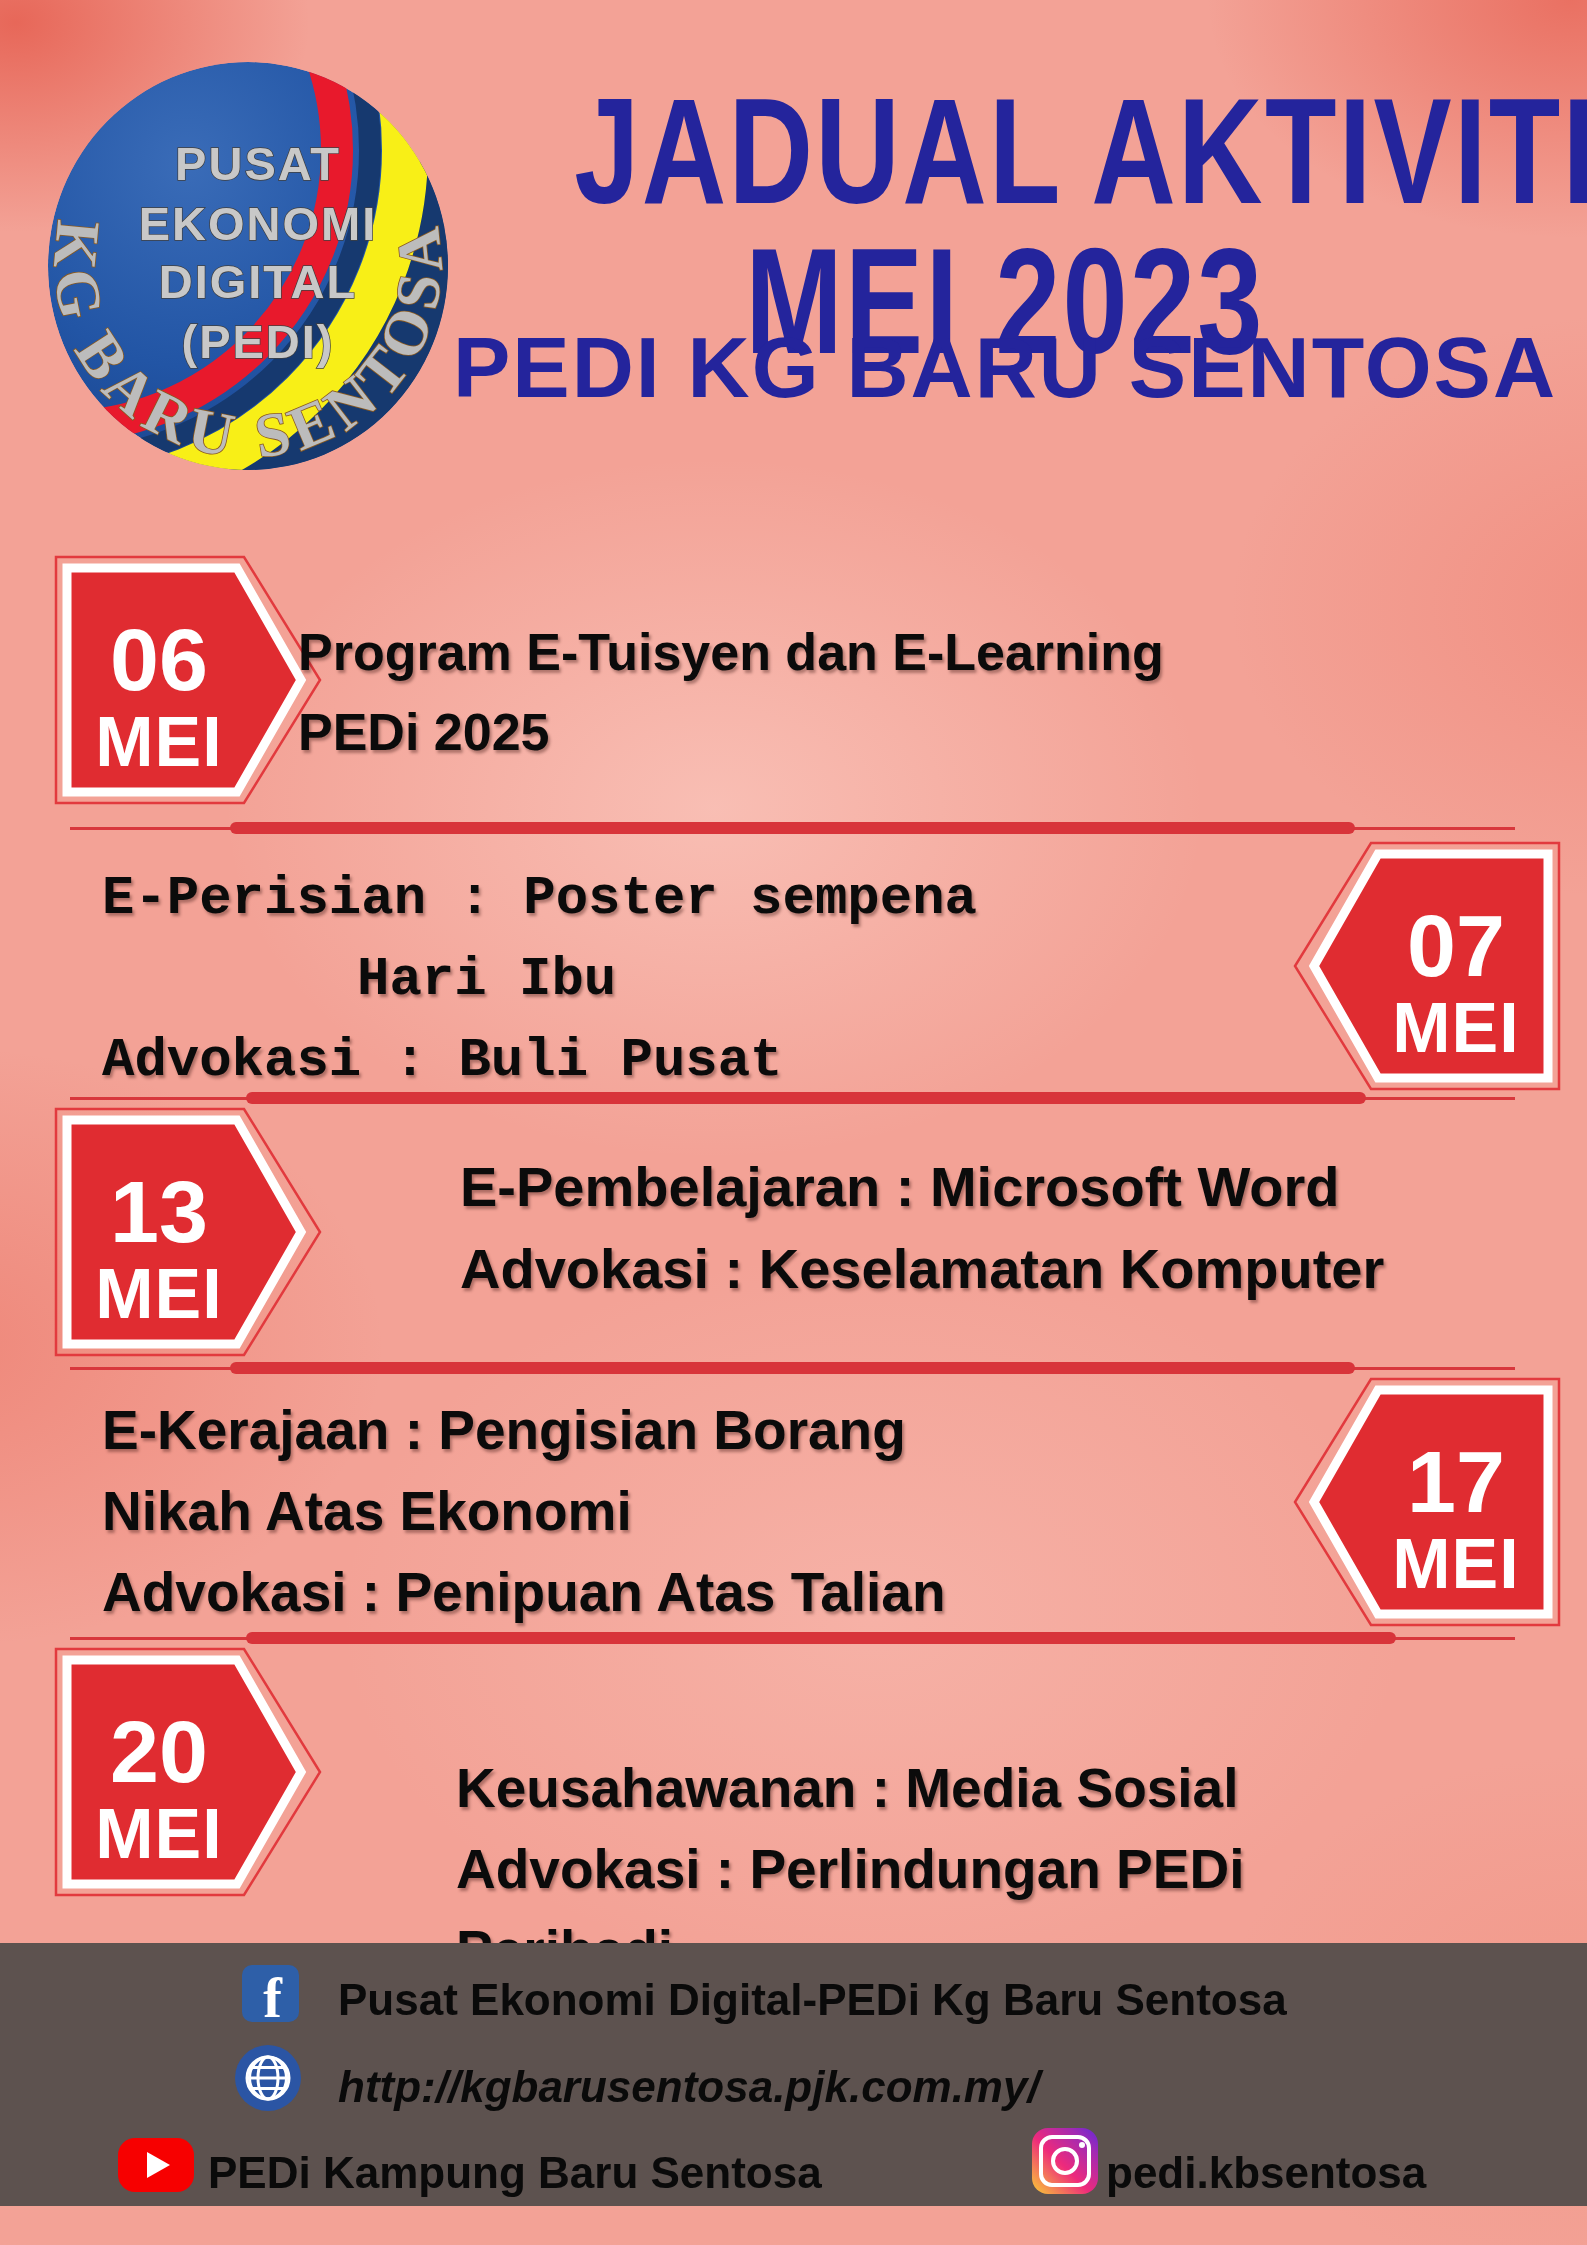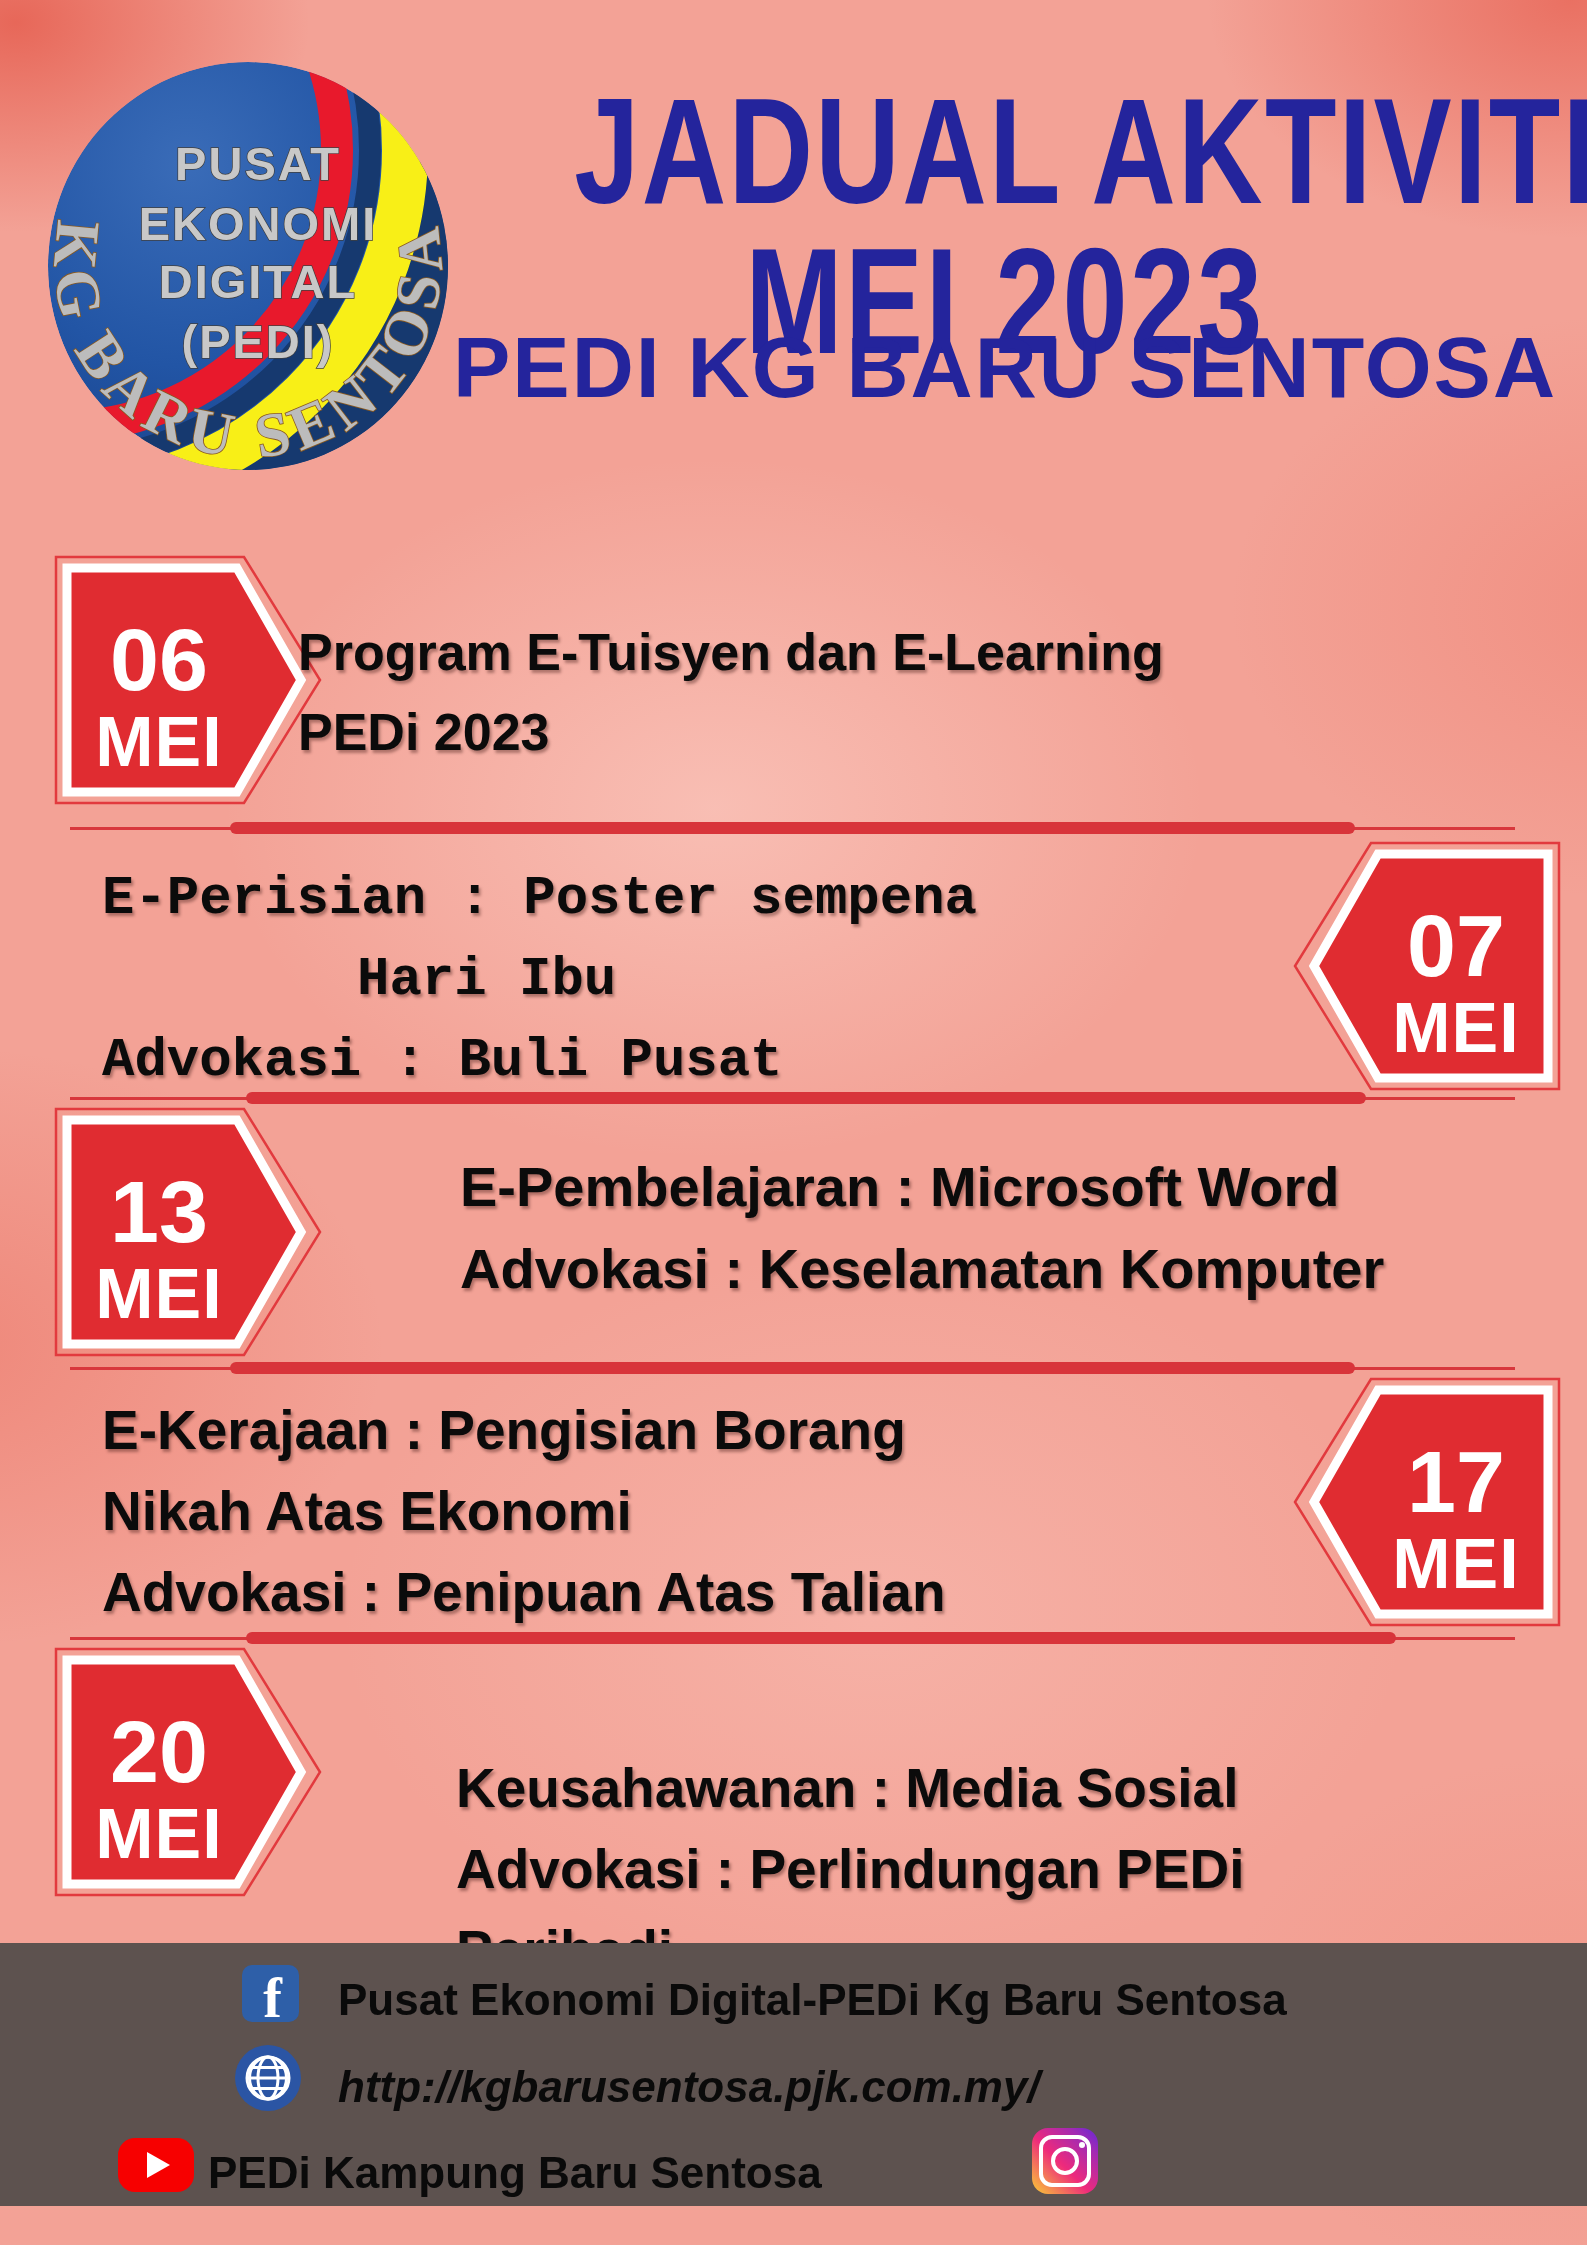--- a/index.html
+++ b/index.html
@@ -157,21 +157,21 @@
 
   <svg class="abs badge b20" viewBox="0 0 272 252">
     <polygon points="3,3 191,3 267,126 191,249 3,249" fill="none" stroke="#e23a3e" stroke-width="2.5"></polygon>
     <polygon points="14,14 184,14 248,126 184,238 14,238" fill="#e02c31" stroke="#ffffff" stroke-width="9"></polygon>
     <text class="badge-day" x="106" y="136" text-anchor="middle">20</text>
     <text class="badge-mon" x="106" y="212" text-anchor="middle">MEI</text>
   </svg>
 
   <div class="abs rowtext r1">
     <div>Program E-Tuisyen dan E-Learning</div>
-    <div>PEDi 2023</div>
+    <div>PEDi 2025</div>
   </div>
 
   <div class="abs rowtext r2">
     <div>E-Perisian : Poster sempena</div>
     <div class="indent">Hari Ibu</div>
     <div>Advokasi : Buli Pusat</div>
   </div>
 
   <div class="abs rowtext r3">
     <div>E-Pembelajaran : Microsoft Word</div>
@@ -222,14 +222,15 @@
   <div class="abs yt-icon">
       <i></i>
     </div>
   <div class="abs flabel yt-label">PEDi Kampung Baru Sentosa</div>
 
   <div class="abs ig-icon">
     <span class="ig-frame"></span>
     <span class="ig-lens"></span>
     <span class="ig-dot"></span>
   </div>
+  <div class="abs flabel ig-label">pedi.kbsentosa</div>
 
 </div>
 
 </body></html>

